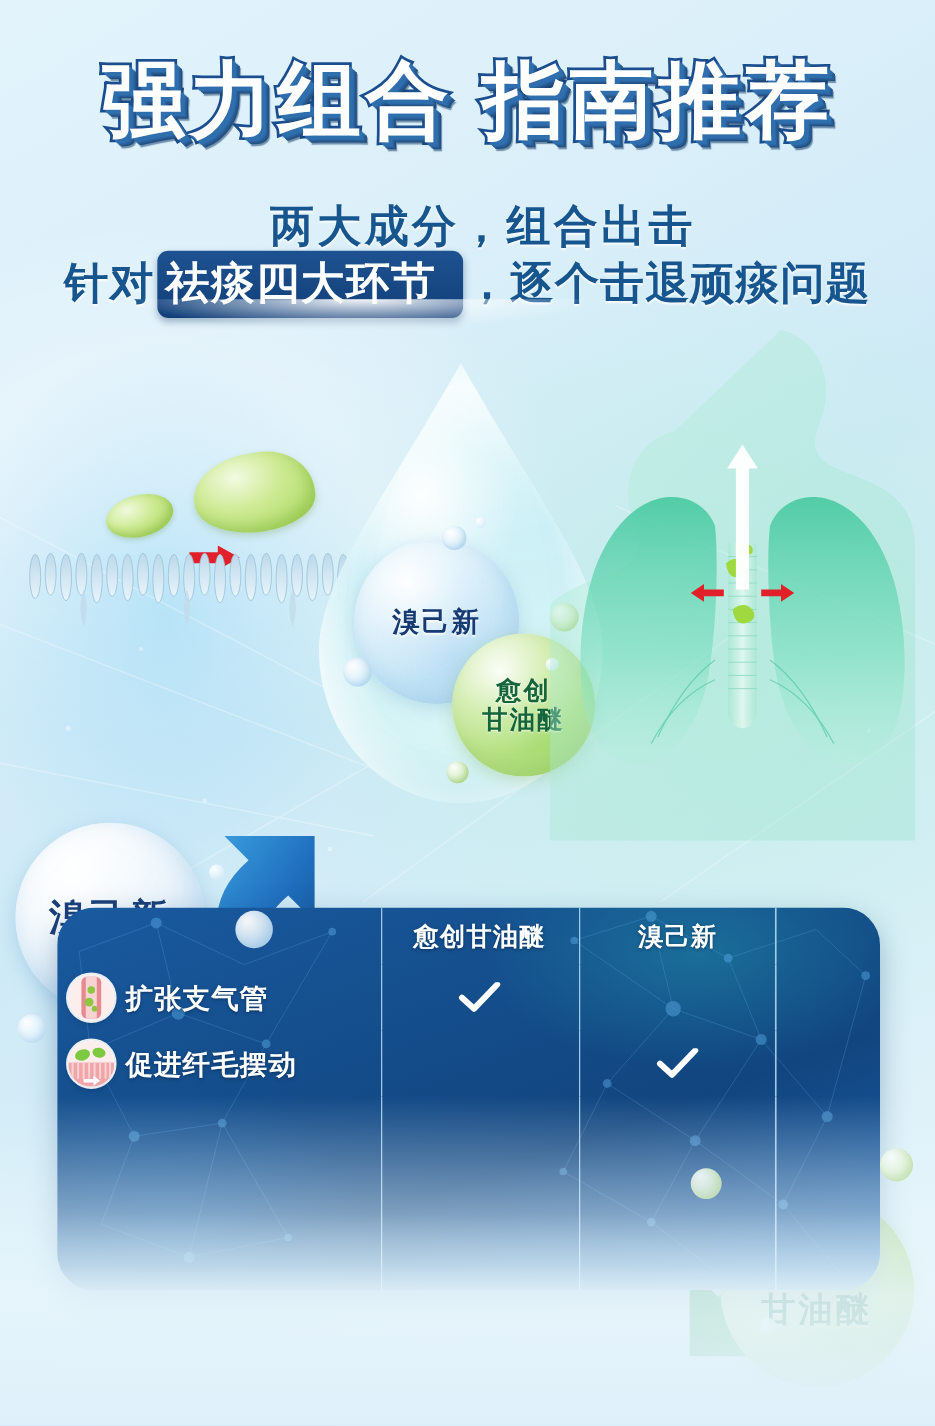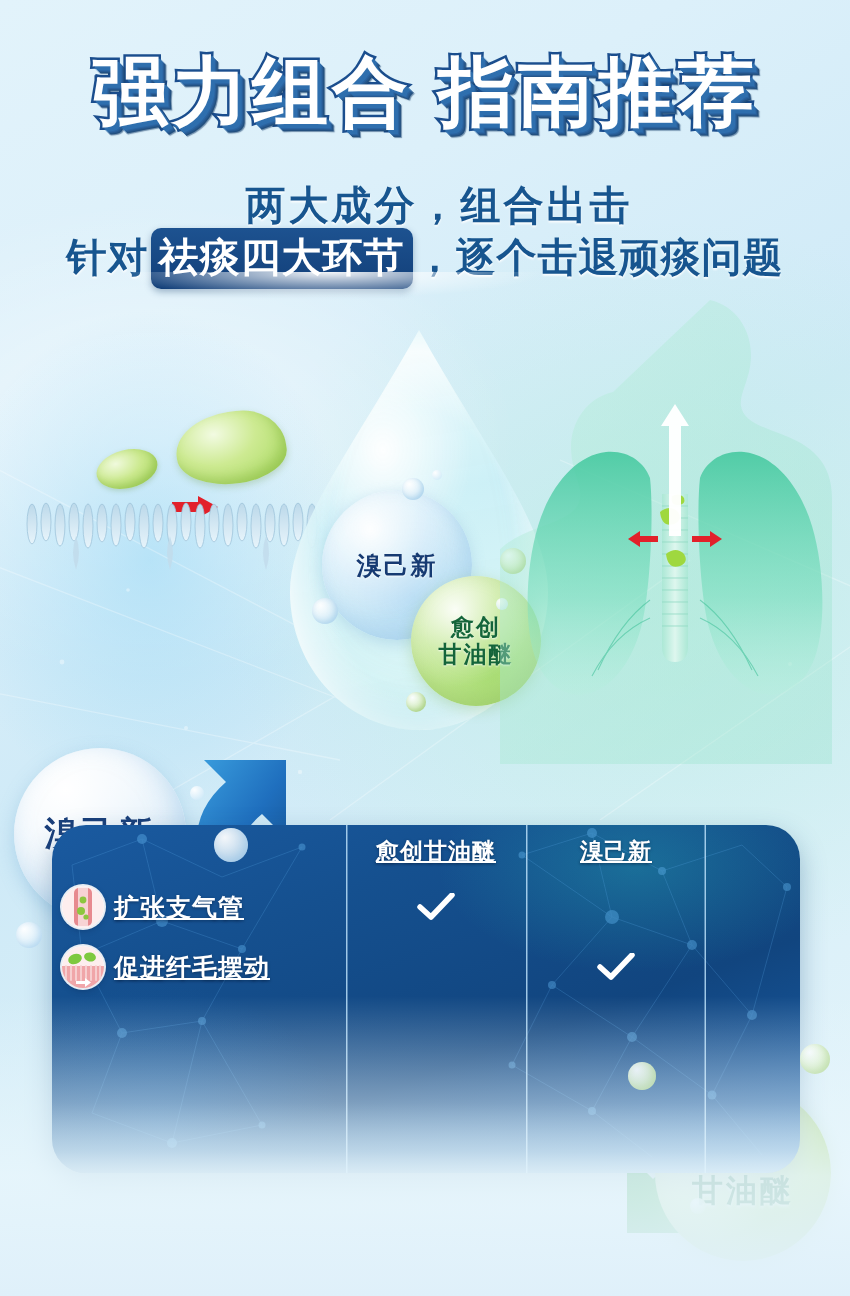--- a/index.html
+++ b/index.html
@@ -55,21 +55,21 @@
     font-size:40px;font-weight:bold;letter-spacing:1px;color:#17558f;
     white-space:nowrap;
     text-shadow:0 2px 2px rgba(255,255,255,.85);
   }
   .hl-box{
     display:inline-block;
     background:linear-gradient(180deg,#1b4f8d 0%,#12427d 55%,#0e3straight 100%);
     background:linear-gradient(180deg,#1d5290 0%,#123f79 100%);
     color:#ffffff;
     border-radius:10px;
-    padding:2px 8px 4px 8px;
+    padding:2px 24px 4px 8px;
     margin:0 2px;
     text-shadow:none;
     box-shadow:0 3px 7px rgba(20,60,105,.35);
   }
   .glow-under{
     position:absolute;left:120px;top:272px;width:420px;height:26px;
     background:radial-gradient(ellipse at 50% 0%, rgba(255,255,255,.95) 0%, rgba(255,255,255,0) 72%);
     pointer-events:none;
   }
 
@@ -188,21 +188,21 @@
   table.cmp{
     position:absolute;left:0;top:0;width:748px;height:348px;
     border-collapse:collapse;table-layout:fixed;
   }
   table.cmp col.c-icon{width:62px;}
   table.cmp col.c-label{width:232px;}
   table.cmp col.c-a{width:180px;}
   table.cmp col.c-b{width:180px;}
   table.cmp col.c-pad{width:94px;}
 
-  table.cmp th,table.cmp td{padding:0;border:0;position:relative;text-decoration:underline;}
+  table.cmp th,table.cmp td{padding:0;border:0;position:relative;}
   .hdr{
     height:52px;color:#ffffff;font-size:23px;font-weight:bold;letter-spacing:1px;
     text-align:center;vertical-align:middle;
     text-shadow:0 1px 3px rgba(0,20,50,.5);
   }
   .rowline td{border-top:1.5px solid rgba(185,222,248,.85);}
   .cmp tr.datarow td{height:60px;vertical-align:middle;}
   .cell-label{
     color:#ffffff;font-size:25px;font-weight:bold;letter-spacing:1px;
     text-shadow:0 1px 3px rgba(0,20,50,.5);

